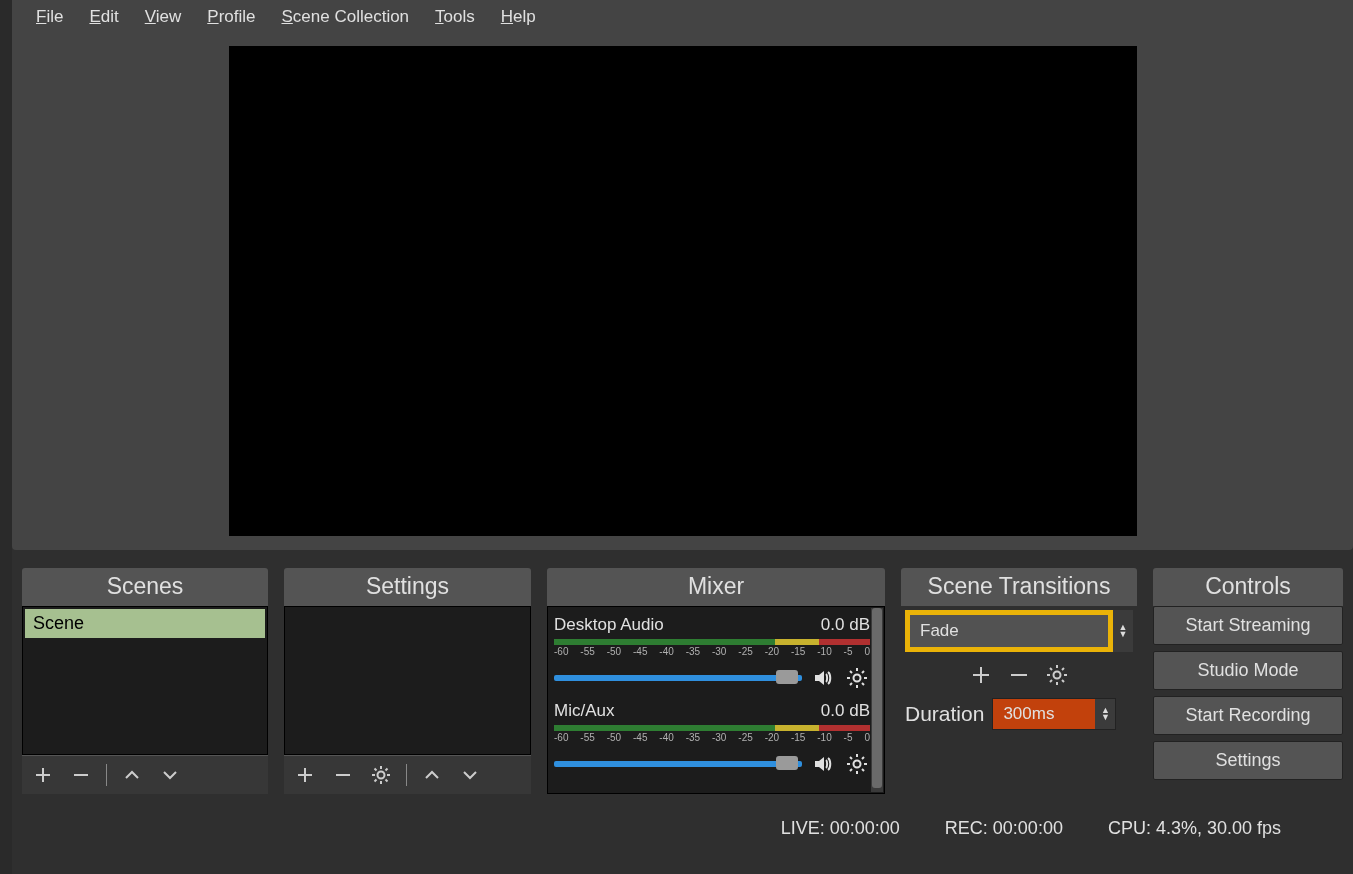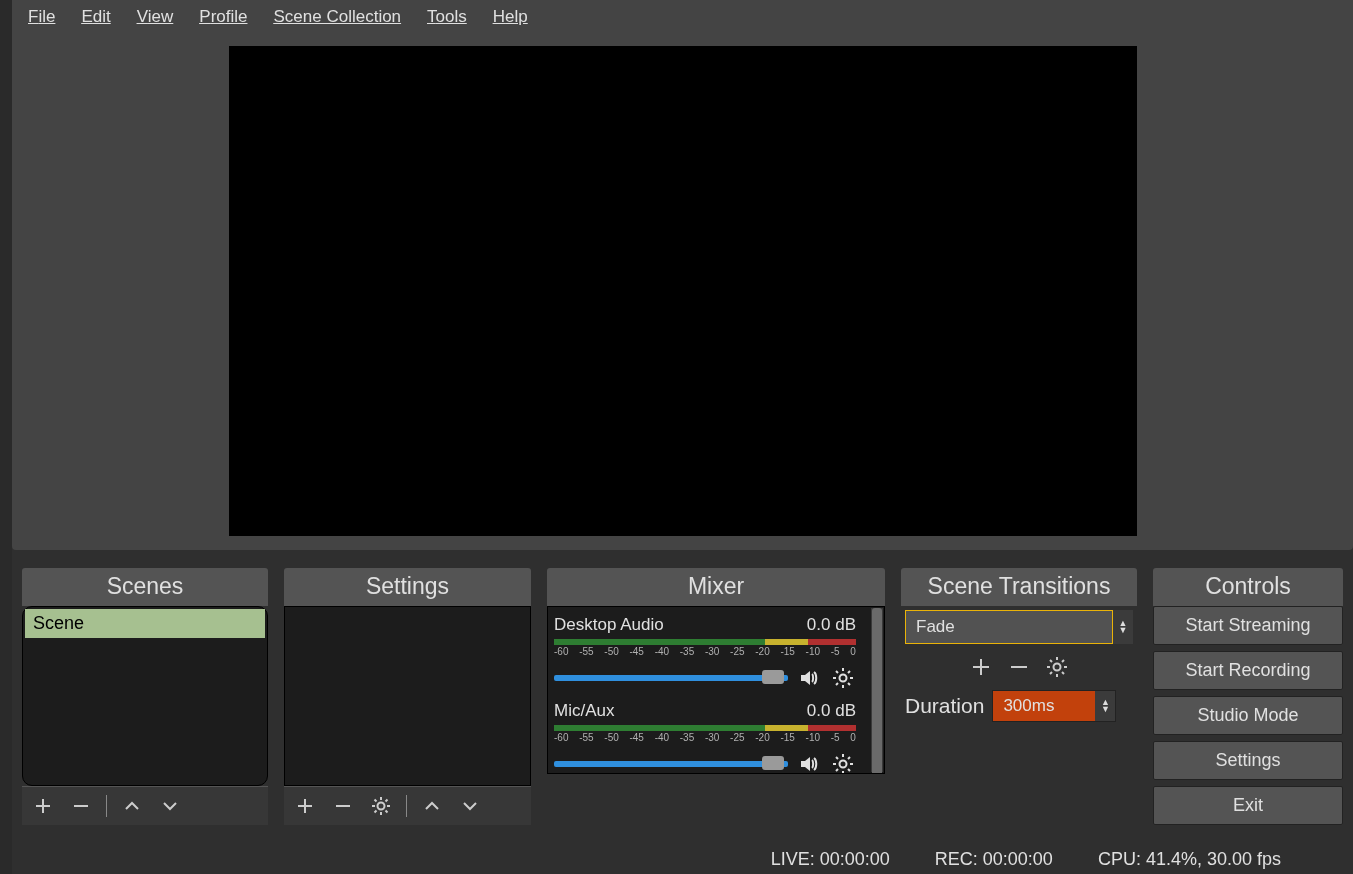--- a/index.html
+++ b/index.html
@@ -14,23 +14,22 @@
   display: flex;
   flex-direction: column;
 }
 .left-edge { position:absolute; left:0; top:0; width:12px; height:100%; background:#2a2a2a; }
 .main-wrap { margin-left:12px; display:flex; flex-direction:column; height:100%; }
 
 
 .menubar {
   display: flex;
   gap: 26px;
-  padding: 7px 24px 7px 16px;
+  padding: 7px 24px 7px 24px;
   background: #444444;
-  text-decoration: underline;
 }
 .menubar .item { cursor: default; }
 .menubar .item .u { text-decoration: underline; }
 
 
 .preview-area {
   background: #444444;
   padding: 12px 16px 14px 16px;
   border-radius: 0 0 4px 4px;
 }
@@ -65,42 +64,42 @@
   background:#373737;
   display:flex;
   align-items:center;
   padding: 6px 8px;
   gap:12px;
   border-top:1px solid #555;
 }
 
 
 .scenes { width: 246px; }
-.scene-list { height:162px;border-radius:10px; }
+.scene-list { height:162px; }
 .scene-item {
   background:#a6c090;
   color:#000;
   padding:4px 8px;
   font-size:18px;
   margin:2px;
 }
 
 
 .sources { width:247px; }
 .source-list { height:162px; }
 
 
 .mixer { width:338px; }
 .mixer-body {
   background:#1c1c1c;
-  height:168px;
+  height:188px;
   border:1px solid #000;
   overflow:hidden;
   position:relative;
-  padding-right:22px;
+  padding-right:8px;
 }
 .mixer-scrollbar {
   position:absolute; right:1px; top:1px; bottom:1px; width:12px;
   background:#3a3a3a;
 }
 .mixer-scroll-thumb {
   position:absolute; left:1px; right:1px; top:0; height:180px; background:#6a6a6a; border-radius:3px;
 }
 .channel { padding: 8px 6px 2px 6px; }
 .ch-head { display:flex; justify-content:space-between; font-size:17px; }
@@ -113,21 +112,21 @@
 .ch-slider-row { display:flex; align-items:center; margin-top:8px; gap:8px; }
 .slider { flex:1; position:relative; height:6px; background:#2f8fde; border-radius:2px; }
 .slider-thumb { position:absolute; top:-5px; width:22px; height:14px; background:#9a9a9a; border-radius:3px; right:4px; }
 .iconbtn { width:26px; height:26px; display:flex; align-items:center; justify-content:center; cursor:default; }
 svg { display:block; }
 
 
 .transitions { width:236px; }
 .trans-body { padding:4px 4px; }
 .combo {
-  display:flex; align-items:center; background:#525252; border:1px solid #eab308; padding:6px 10px; position:relative;
+  display:flex; align-items:center; background:#525252; border:5px solid #eab308; padding:6px 10px; position:relative;
 }
 .combo-spin { display:flex; flex-direction:column; background:#3b3b3b; width:20px; align-items:center; justify-content:center; }
 .combo-spin .arr { font-size:9px; line-height:7px; color:#ddd; }
 .trans-btns { display:flex; gap:12px; justify-content:center; margin:10px 0; }
 .dur-row { display:flex; align-items:center; gap:8px; }
 .dur-label { font-size:21px; }
 .dur-field { display:flex; background:#c2410c; border:1px solid #222; }
 .dur-input { padding:5px 10px; width:102px; }
 
 
@@ -366,28 +365,27 @@
               </div>
         </div>
       </div>
     </div>
   </div>
 
   <div class="panel controls">
     <div class="panel-head">Controls</div>
     <div class="controls-body">
       <div class="btn">Start Streaming</div>
+      <div class="btn">Studio Mode</div>
       <div class="btn">Start Recording</div>
-      <div class="btn">Studio Mode</div>
       <div class="btn">Settings</div>
-      <div class="btn">Exit</div>
     </div>
   </div>
 
 </div>
 
 <div class="statusbar">
   <span>LIVE: 00:00:00</span>
   <span>REC: 00:00:00</span>
-  <span>CPU: 41.4%, 30.00 fps</span>
+  <span>CPU: 4.3%, 30.00 fps</span>
 </div>
 
 </div>
 
 </body></html>

